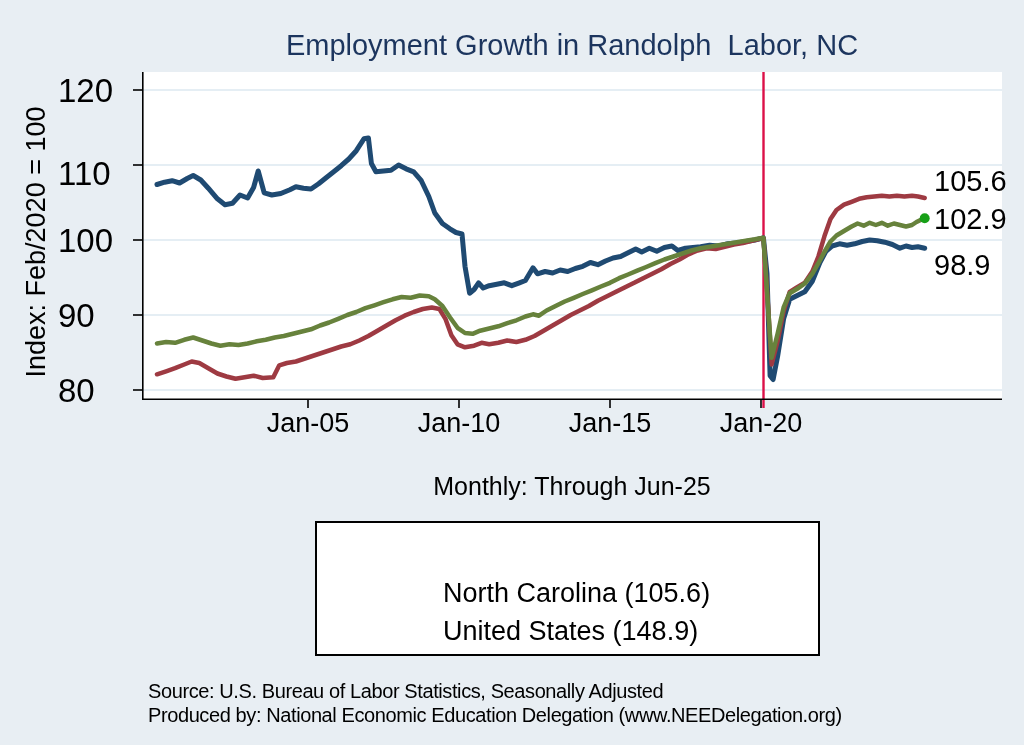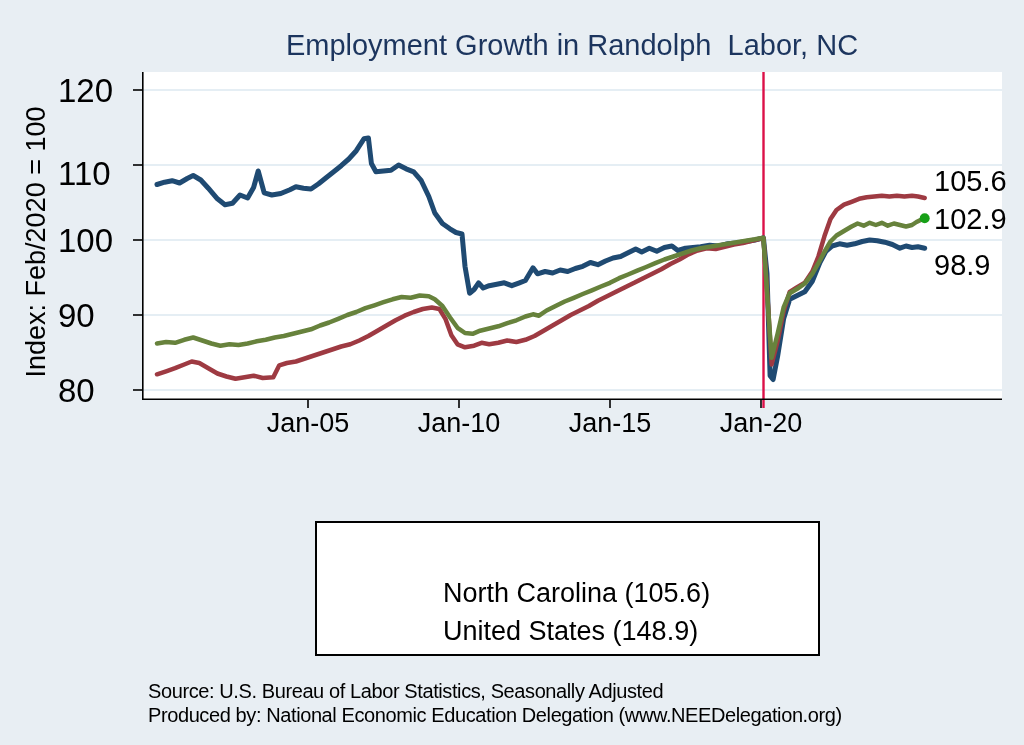--- a/index.html
+++ b/index.html
@@ -99,20 +99,21 @@
 
   <div class="xtick-label xt0">Jan-05</div>
   <div class="xtick-label xt1">Jan-10</div>
   <div class="xtick-label xt2">Jan-15</div>
   <div class="xtick-label xt3">Jan-20</div>
 
   <div class="end-label el0">105.6</div>
   <div class="end-label el1">102.9</div>
   <div class="end-label el2">98.9</div>
 
+  <div class="subtitle">Monthly: Through Jun-25</div>
 
   <div class="legend">
     <div class="legend-row lr1">
       <div class="legend-swatch sw-thin"></div>
       <div class="legend-label">North Carolina (105.6)</div>
     </div>
     <div class="legend-row lr2">
       <div class="legend-swatch sw-thin"></div>
       <div class="legend-label">United States (148.9)</div>
     </div>

